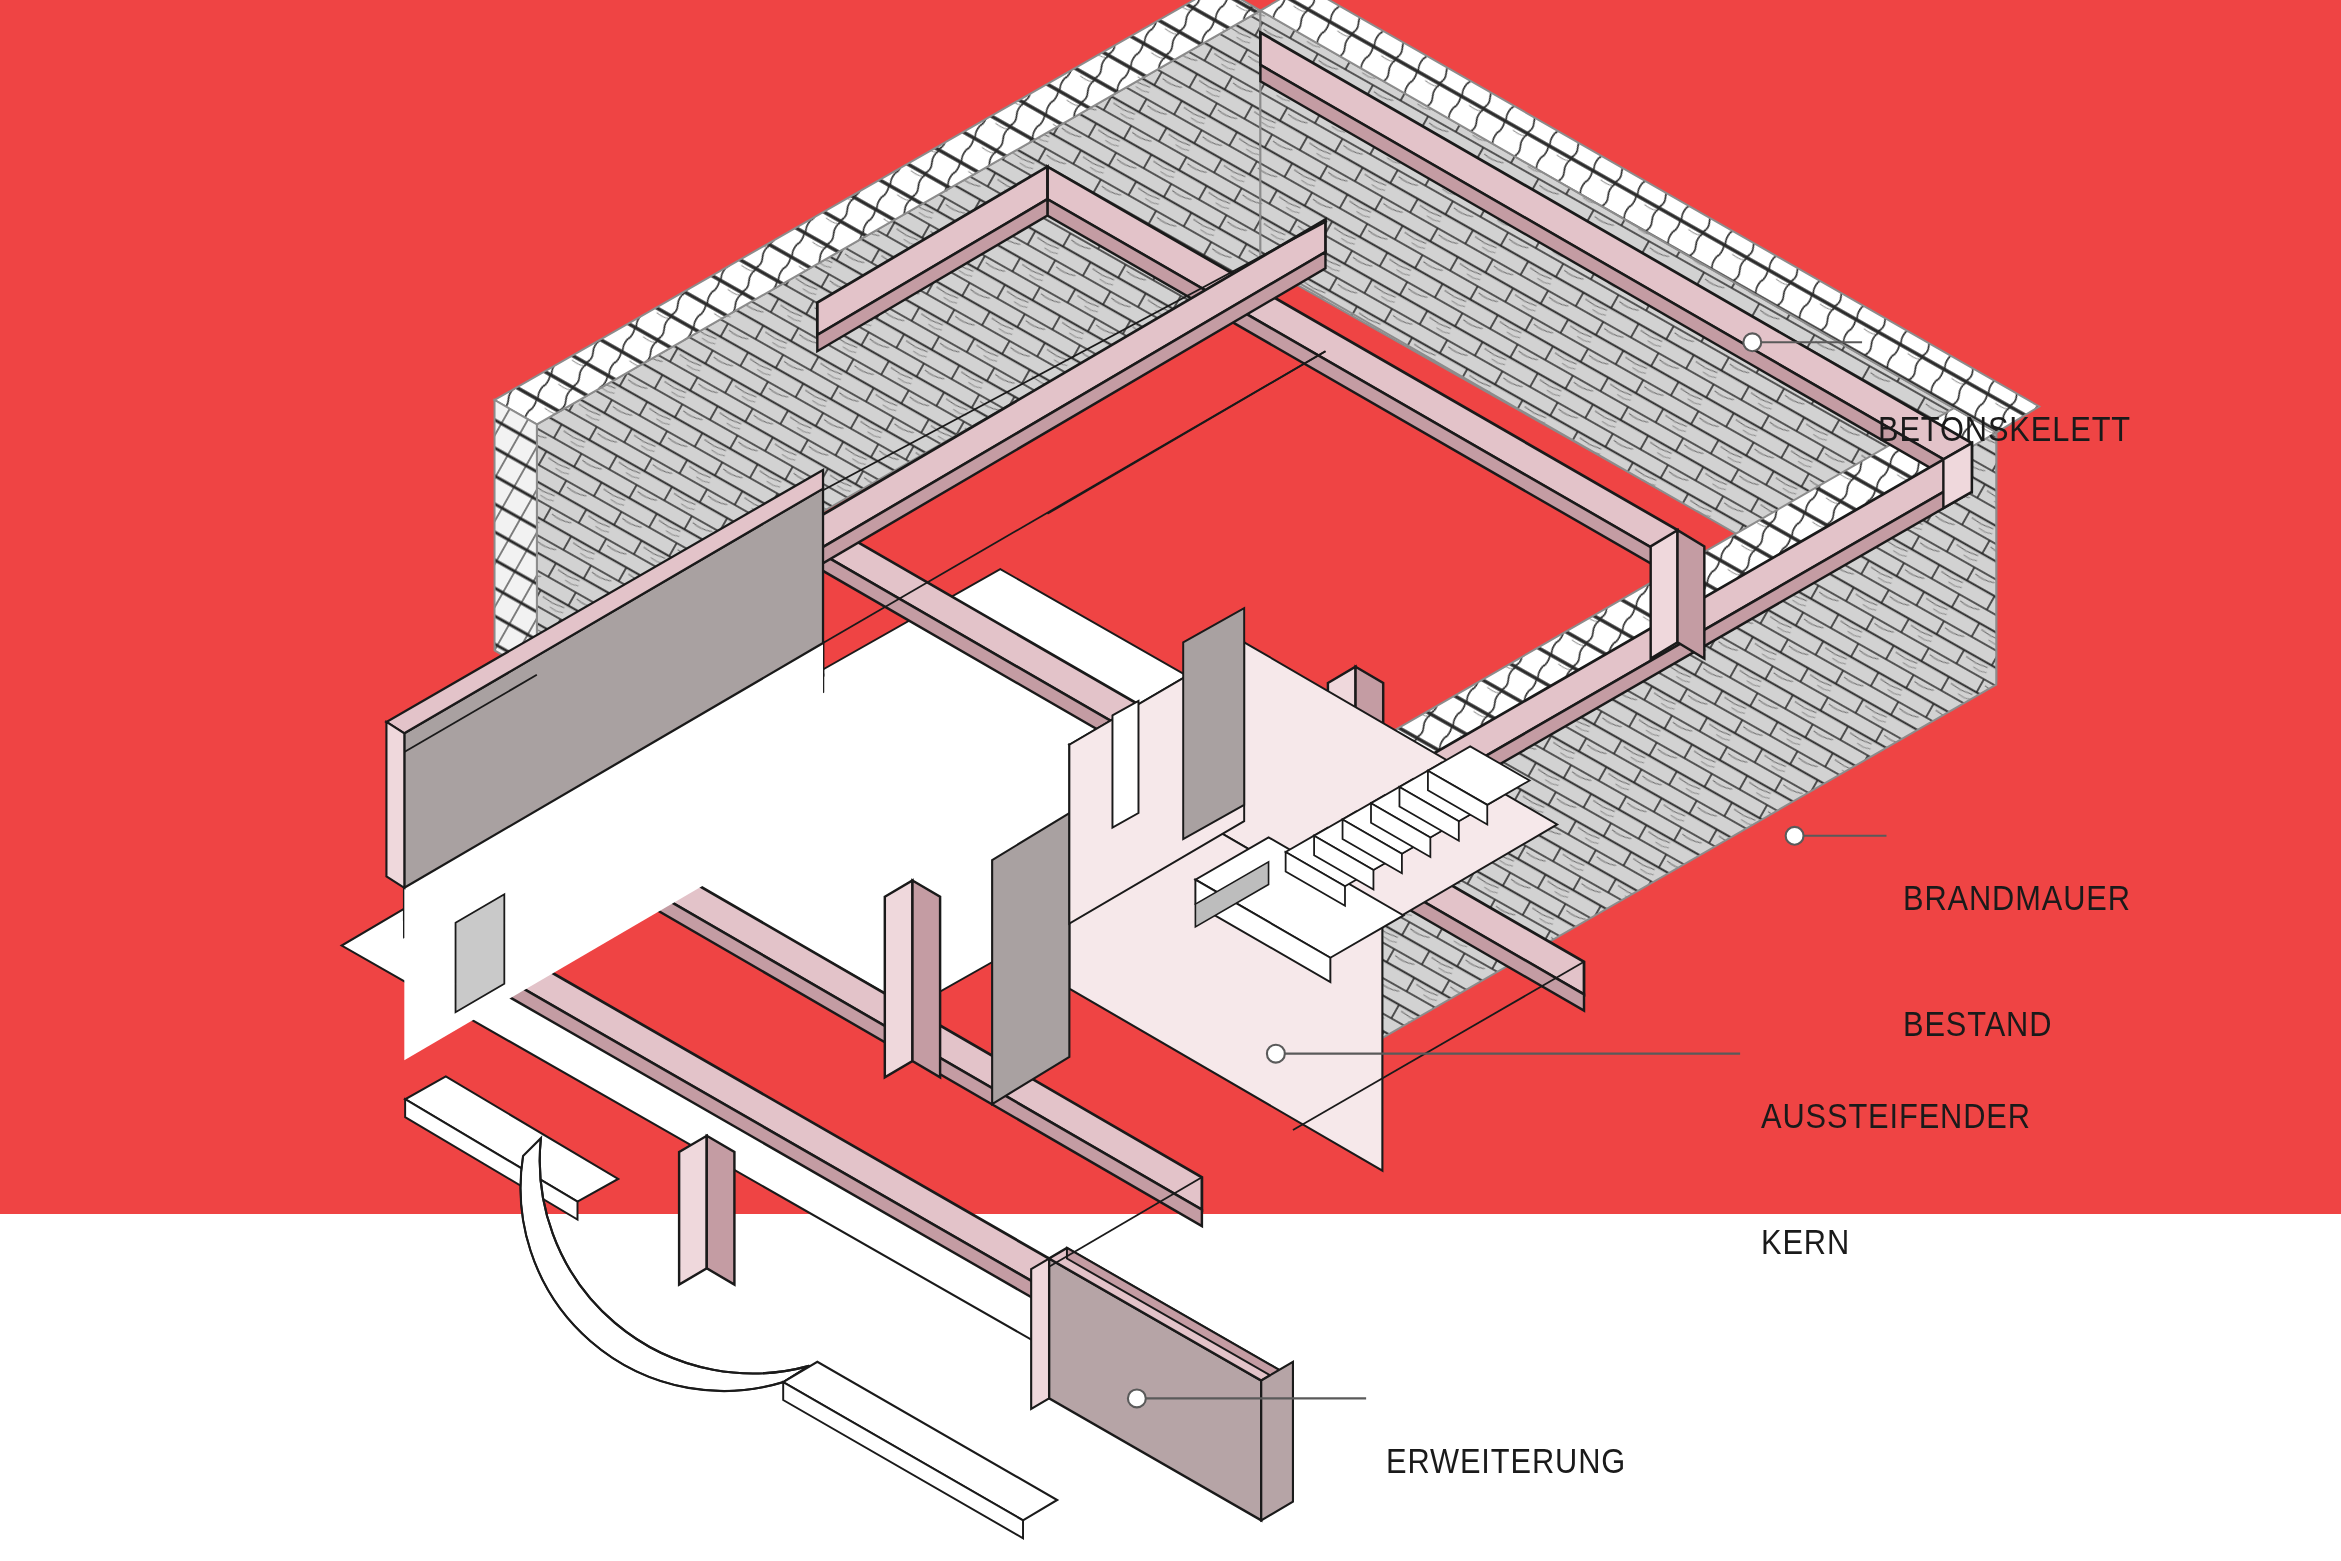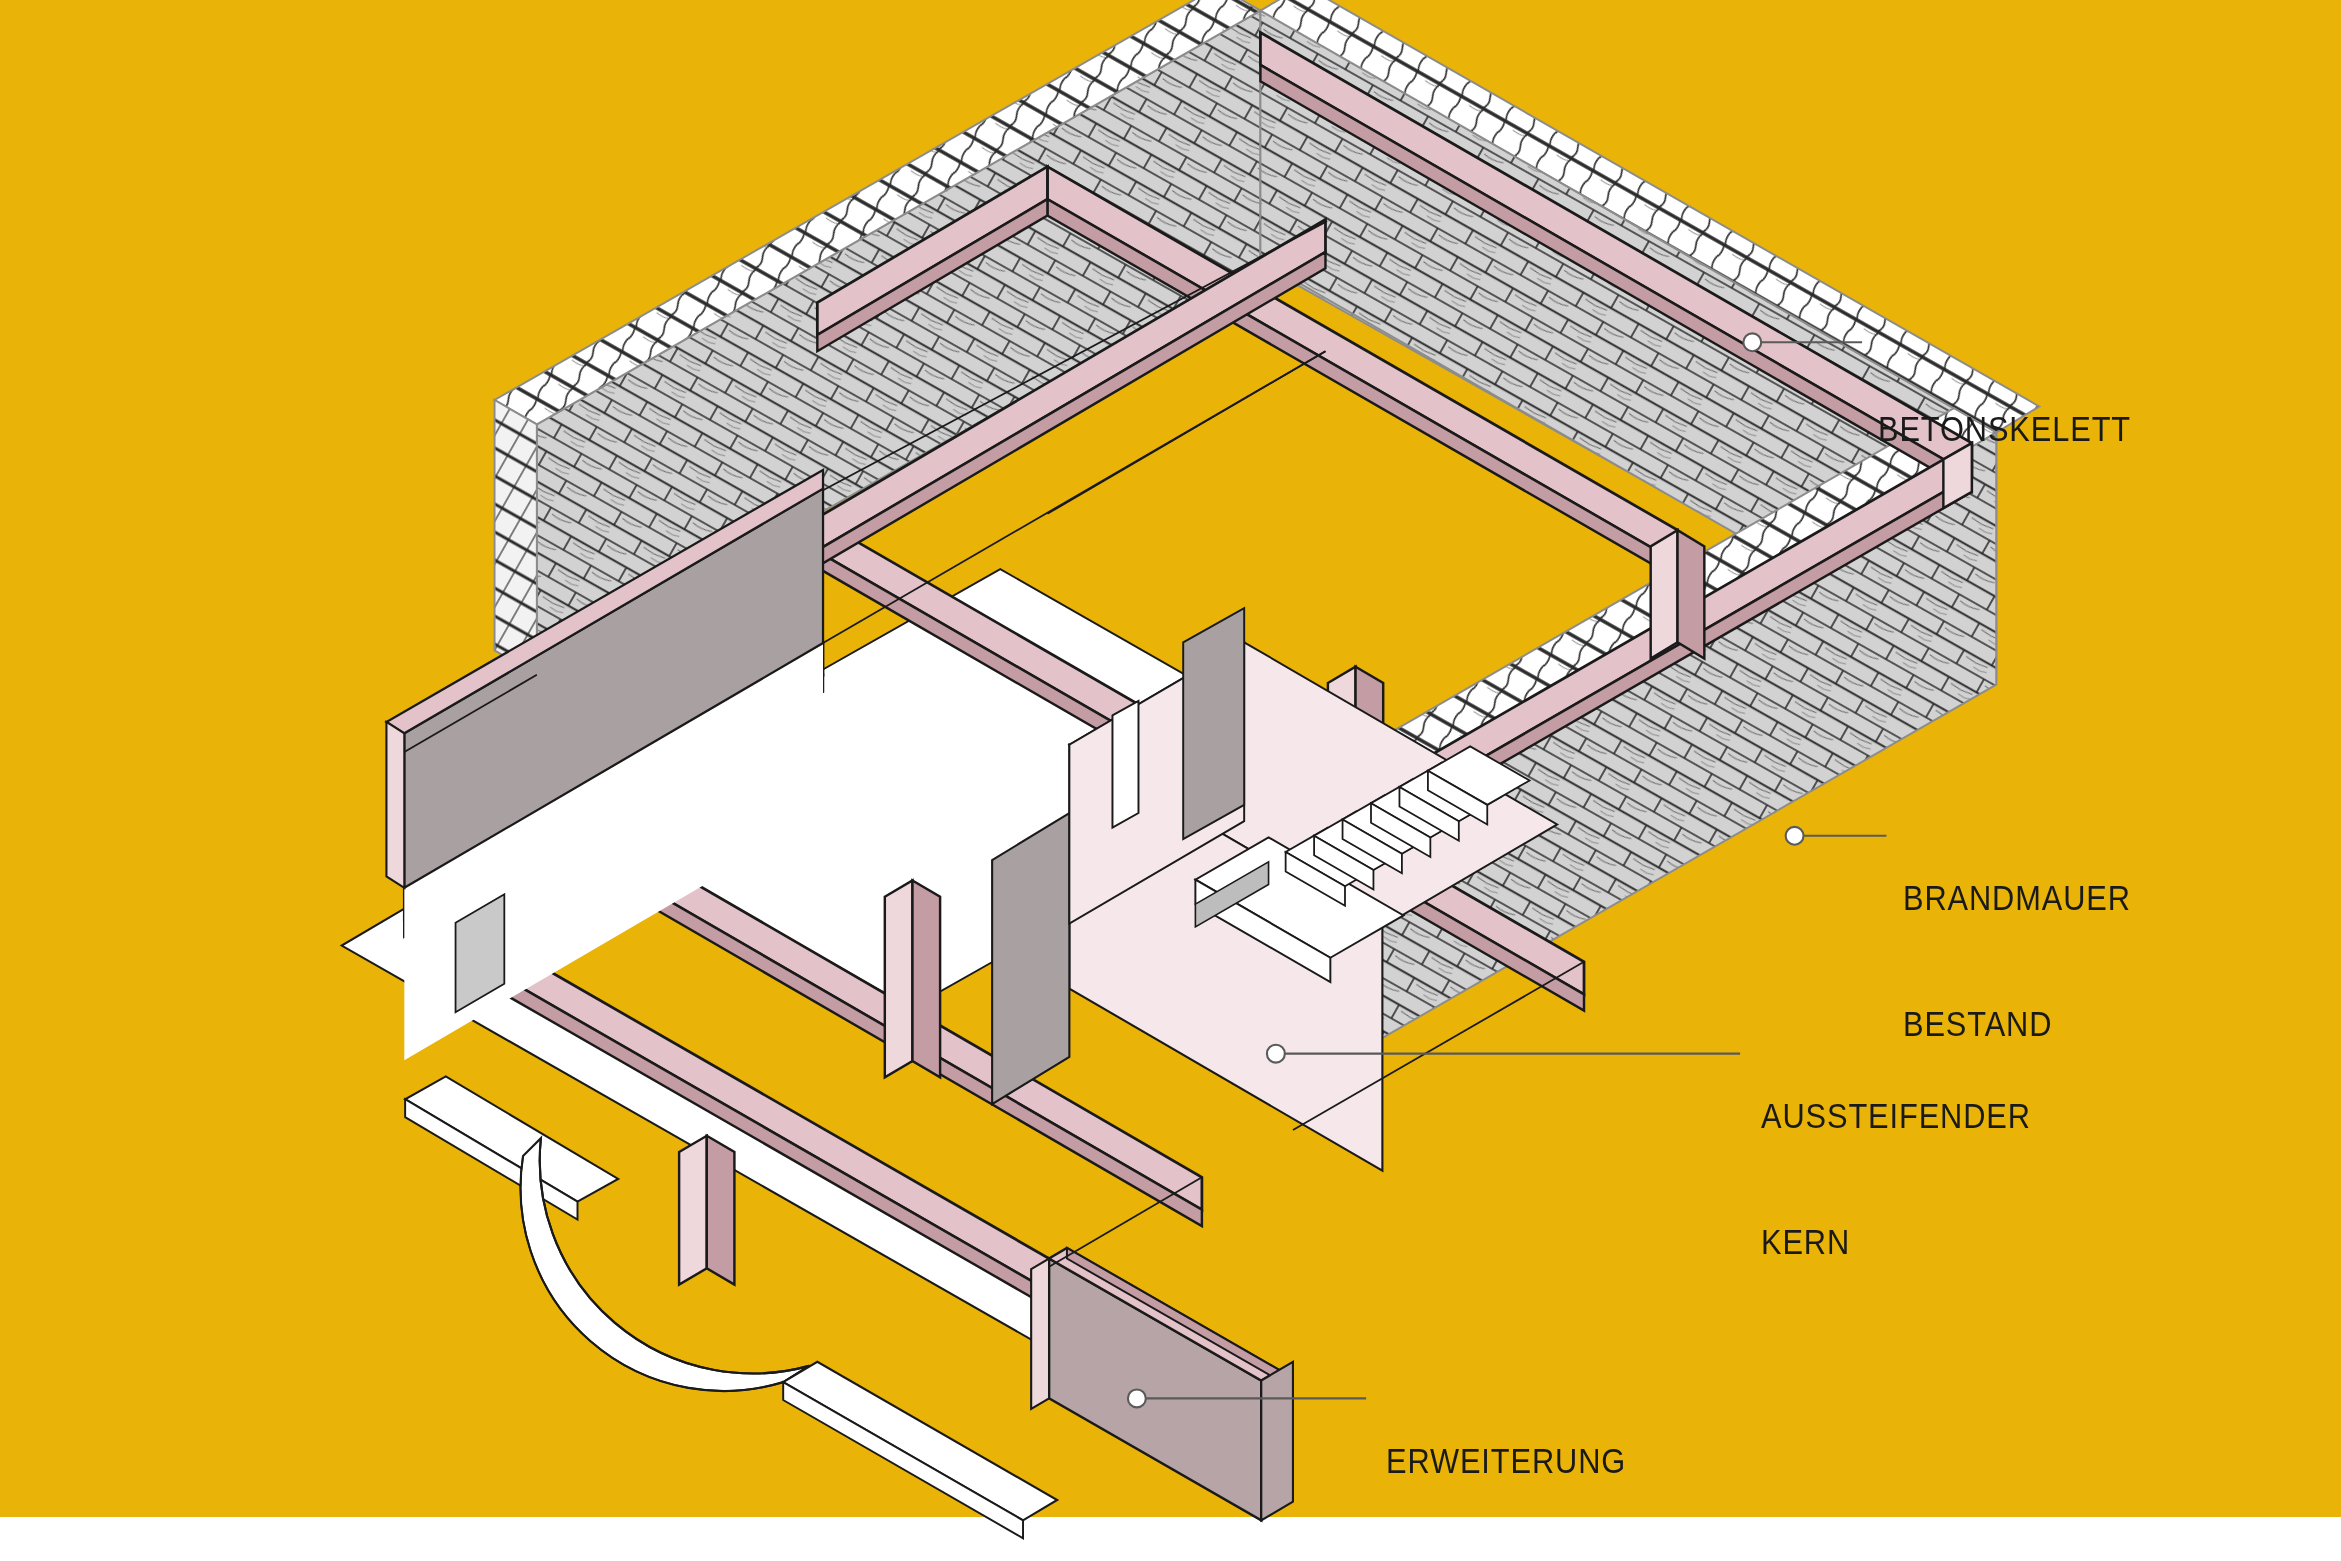--- a/index.html
+++ b/index.html
@@ -1,18 +1,18 @@
 <!DOCTYPE html>
 <html style="font-size:13px"><head>
 <meta charset="utf-8">
 <style>
   html,body{margin:0;padding:0;background:#ffffff;}
   body{width:2342px;height:1561px;overflow:hidden;
        font-family:"Liberation Sans", sans-serif;}
-  #stage{position:relative;width:2342px;height:1517px;background:#eab308;}
+  #stage{position:relative;width:2342px;height:1214px;background:#ef4444;}
   svg.draw{position:absolute;left:0;top:0;width:2342px;height:1561px;display:block;}
   .lbl{position:absolute;color:#1a1a1a;font-family:"Liberation Sans", sans-serif;
        font-size:35px;letter-spacing:1px;line-height:42px;white-space:pre;
        transform:scaleX(0.88);transform-origin:left top;}
   .lbl div{display:block;}
 </style>
 </head>
 <body>
 
 <div id="stage">

